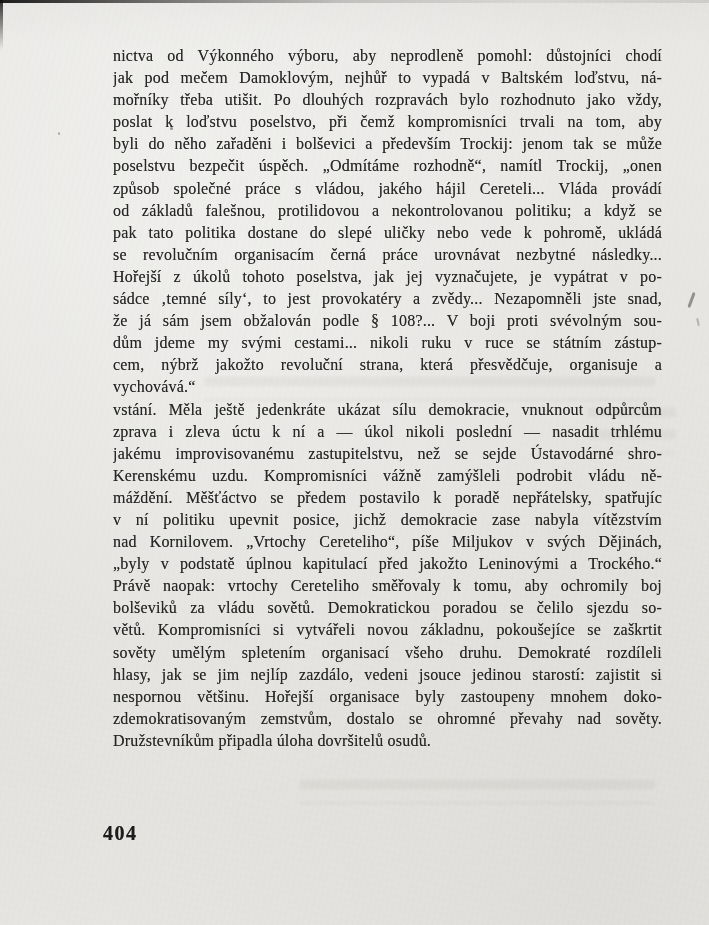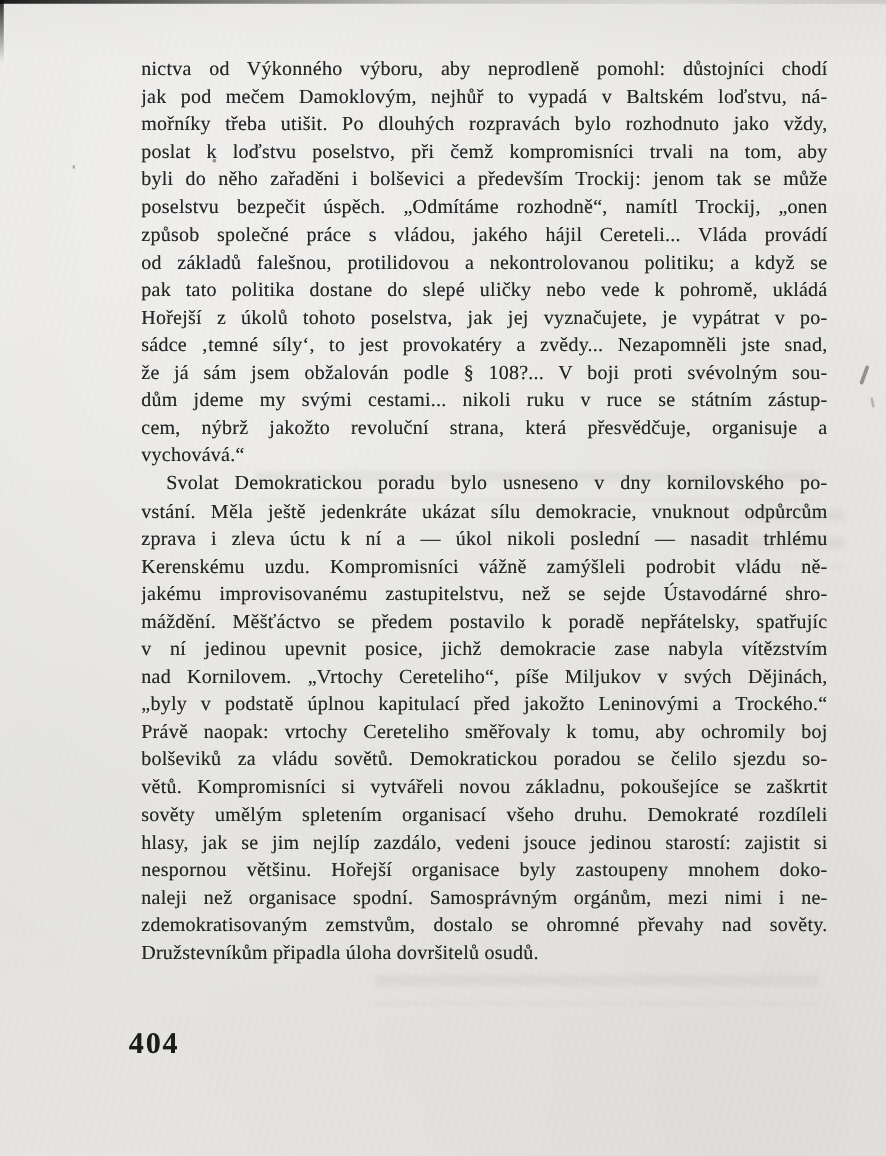--- a/index.html
+++ b/index.html
@@ -32,21 +32,21 @@
     letter-spacing:0.2px;
     text-align:justify;
     text-align-last:justify;
     overflow:hidden;
     white-space:normal;
   }
   .line.last{text-align-last:left;}
   .line.indent{padding-left:20px;}
   .page-number{
     position:absolute;left:103px;top:822px;
-    font-size:24px;font-weight:bold;letter-spacing:1.5px;color:#1c1c1c;
+    font-size:20px;font-weight:bold;letter-spacing:1.5px;color:#1c1c1c;
     text-shadow:0 0 0.5px rgba(20,20,20,.6);
   }
   .top-edge{
     position:absolute;top:0;left:0;right:0;height:3px;
     background:linear-gradient(90deg, rgba(12,12,12,.92), rgba(12,12,12,.55) 22%, rgba(12,12,12,.18) 48%, rgba(12,12,12,.06) 75%, rgba(12,12,12,.10));
   }
   .left-edge-mark{
     position:absolute;top:0;left:0;width:3px;height:50px;
     background:linear-gradient(180deg, rgba(15,15,15,.85), rgba(15,15,15,0));
   }
@@ -83,44 +83,43 @@
       <div class="paragraph">
         <div class="line">nictva od Výkonného výboru, aby neprodleně pomohl: důstojníci chodí</div>
         <div class="line">jak pod mečem Damoklovým, nejhůř to vypadá v Baltském loďstvu, ná-</div>
         <div class="line">mořníky třeba utišit. Po dlouhých rozpravách bylo rozhodnuto jako vždy,</div>
         <div class="line">poslat k loďstvu poselstvo, při čemž kompromisníci trvali na tom, aby</div>
         <div class="line">byli do něho zařaděni i bolševici a především Trockij: jenom tak se může</div>
         <div class="line">poselstvu bezpečit úspěch. „Odmítáme rozhodně“, namítl Trockij, „onen</div>
         <div class="line">způsob společné práce s vládou, jakého hájil Cereteli... Vláda provádí</div>
         <div class="line">od základů falešnou, protilidovou a nekontrolovanou politiku; a když se</div>
         <div class="line">pak tato politika dostane do slepé uličky nebo vede k pohromě, ukládá</div>
+        <div class="line">se revolučním organisacím černá práce urovnávat nezbytné následky...</div>
         <div class="line">Hořejší z úkolů tohoto poselstva, jak jej vyznačujete, je vypátrat v po-</div>
         <div class="line">sádce ‚temné síly‘, to jest provokatéry a zvědy... Nezapomněli jste snad,</div>
         <div class="line">že já sám jsem obžalován podle § 108?... V boji proti svévolným sou-</div>
         <div class="line">dům jdeme my svými cestami... nikoli ruku v ruce se státním zástup-</div>
         <div class="line">cem, nýbrž jakožto revoluční strana, která přesvědčuje, organisuje a</div>
         <div class="line last">vychovává.“</div>
       </div>
       <div class="paragraph">
-        <div class="line indent">Svolat Demokratickou poradu bylo usneseno v dny kornilovského po-</div>
         <div class="line">vstání. Měla ještě jedenkráte ukázat sílu demokracie, vnuknout odpůrcům</div>
         <div class="line">zprava i zleva úctu k ní a — úkol nikoli poslední — nasadit trhlému</div>
+        <div class="line">jakému improvisovanému zastupitelstvu, než se sejde Ústavodárné shro-</div>
         <div class="line">Kerenskému uzdu. Kompromisníci vážně zamýšleli podrobit vládu ně-</div>
-        <div class="line">jakému improvisovanému zastupitelstvu, než se sejde Ústavodárné shro-</div>
         <div class="line">máždění. Měšťáctvo se předem postavilo k poradě nepřátelsky, spatřujíc</div>
-        <div class="line">v ní jedinou upevnit posice, jichž demokracie zase nabyla vítězstvím</div>
+        <div class="line">v ní politiku upevnit posice, jichž demokracie zase nabyla vítězstvím</div>
         <div class="line">nad Kornilovem. „Vrtochy Cereteliho“, píše Miljukov v svých Dějinách,</div>
         <div class="line">„byly v podstatě úplnou kapitulací před jakožto Leninovými a Trockého.“</div>
         <div class="line">Právě naopak: vrtochy Cereteliho směřovaly k tomu, aby ochromily boj</div>
         <div class="line">bolševiků za vládu sovětů. Demokratickou poradou se čelilo sjezdu so-</div>
         <div class="line">větů. Kompromisníci si vytvářeli novou základnu, pokoušejíce se zaškrtit</div>
         <div class="line">sověty umělým spletením organisací všeho druhu. Demokraté rozdíleli</div>
         <div class="line">hlasy, jak se jim nejlíp zazdálo, vedeni jsouce jedinou starostí: zajistit si</div>
         <div class="line">nespornou většinu. Hořejší organisace byly zastoupeny mnohem doko-</div>
-        <div class="line">naleji než organisace spodní. Samosprávným orgánům, mezi nimi i ne-</div>
         <div class="line">zdemokratisovaným zemstvům, dostalo se ohromné převahy nad sověty.</div>
         <div class="line last">Družstevníkům připadla úloha dovršitelů osudů.</div>
       </div>
     </div>
 
   <div class="page-number">404</div>
 
   <div class="ink-mark"></div>
   <div class="speck-a"></div>
   <div class="speck-b"></div>

